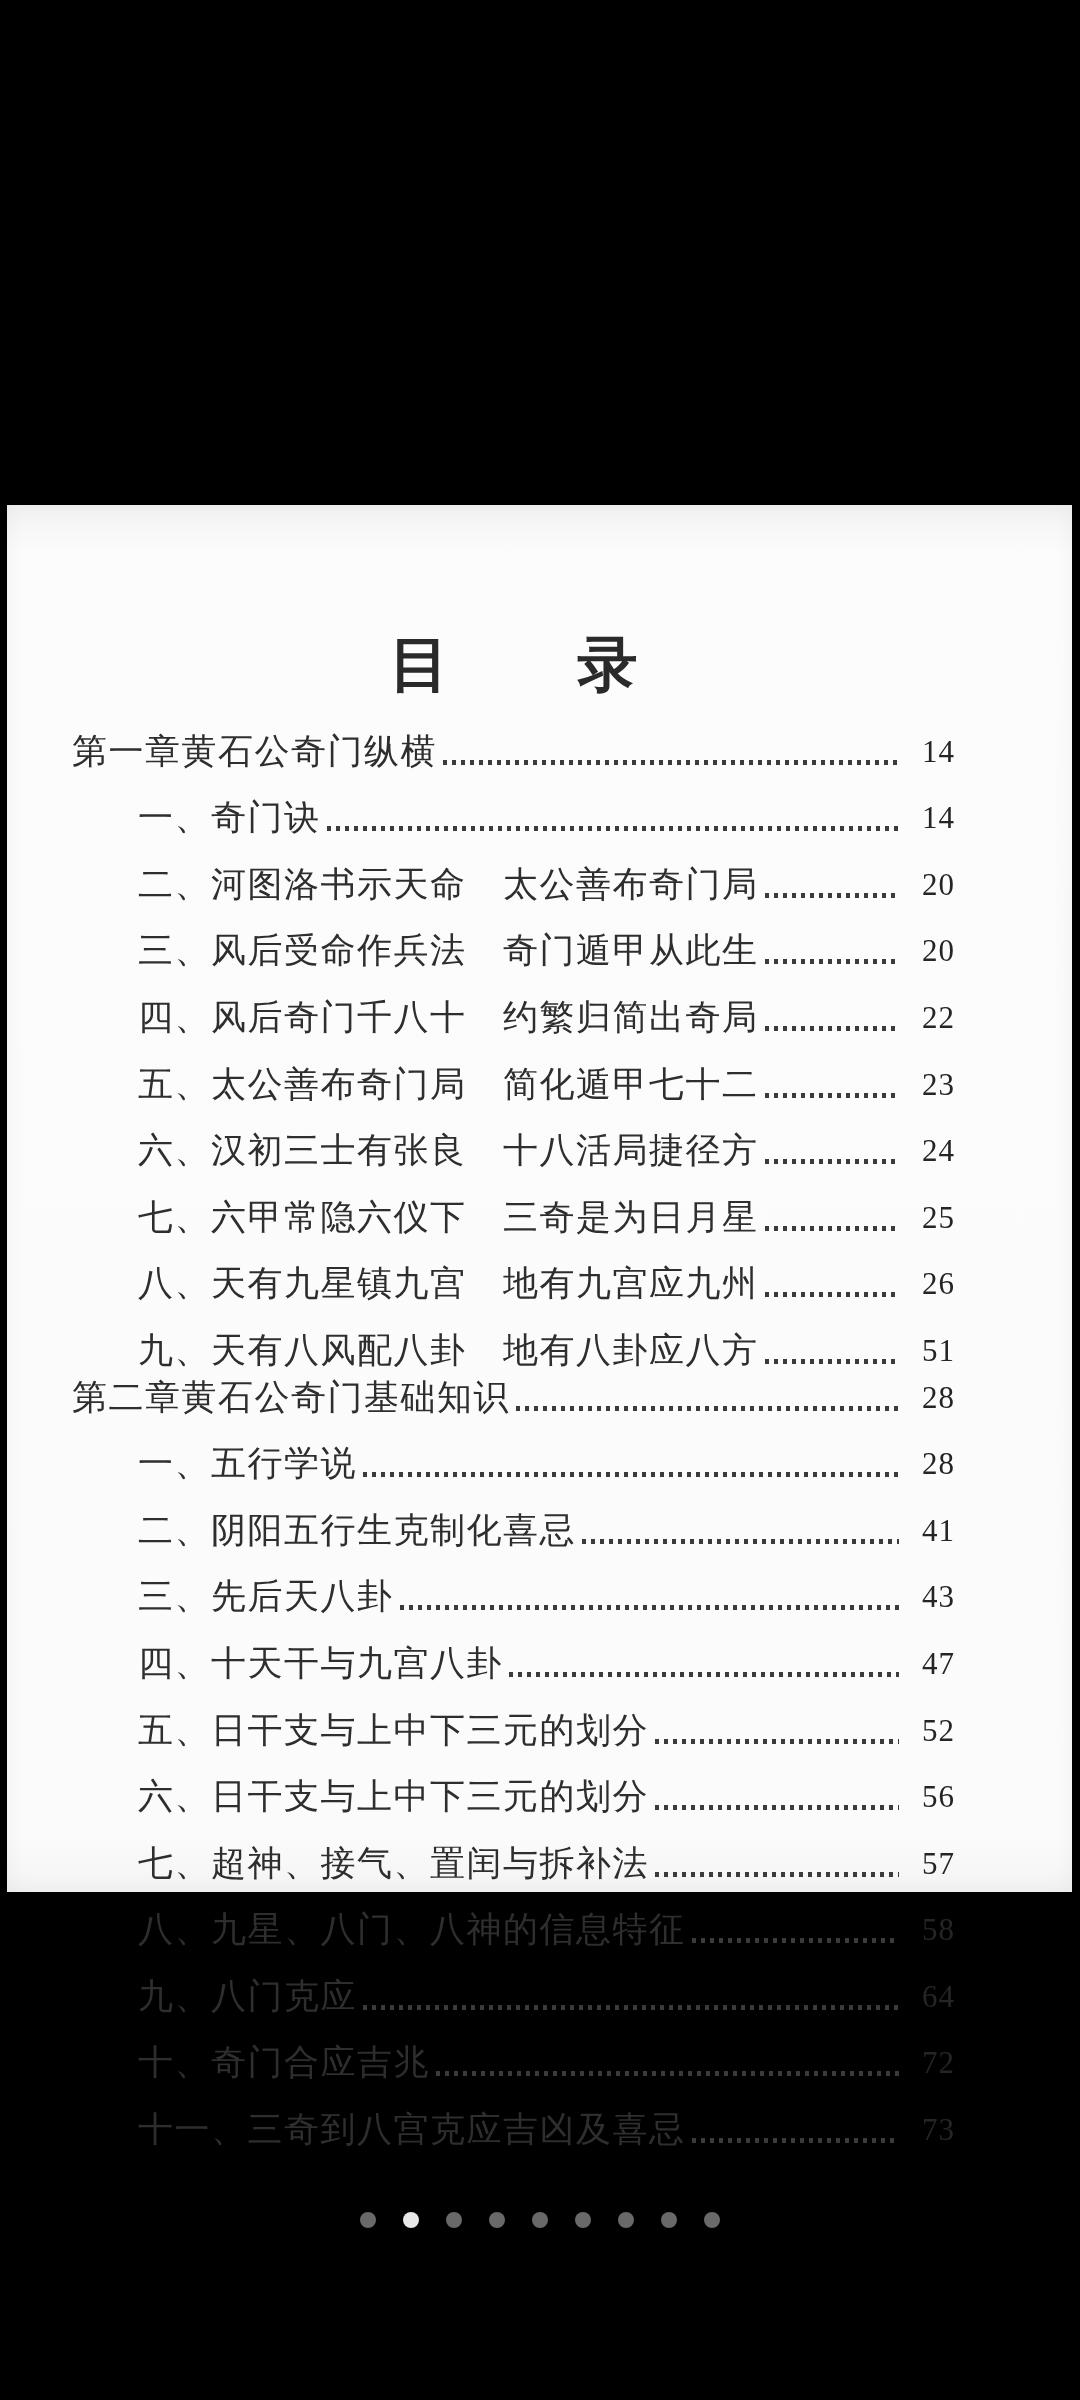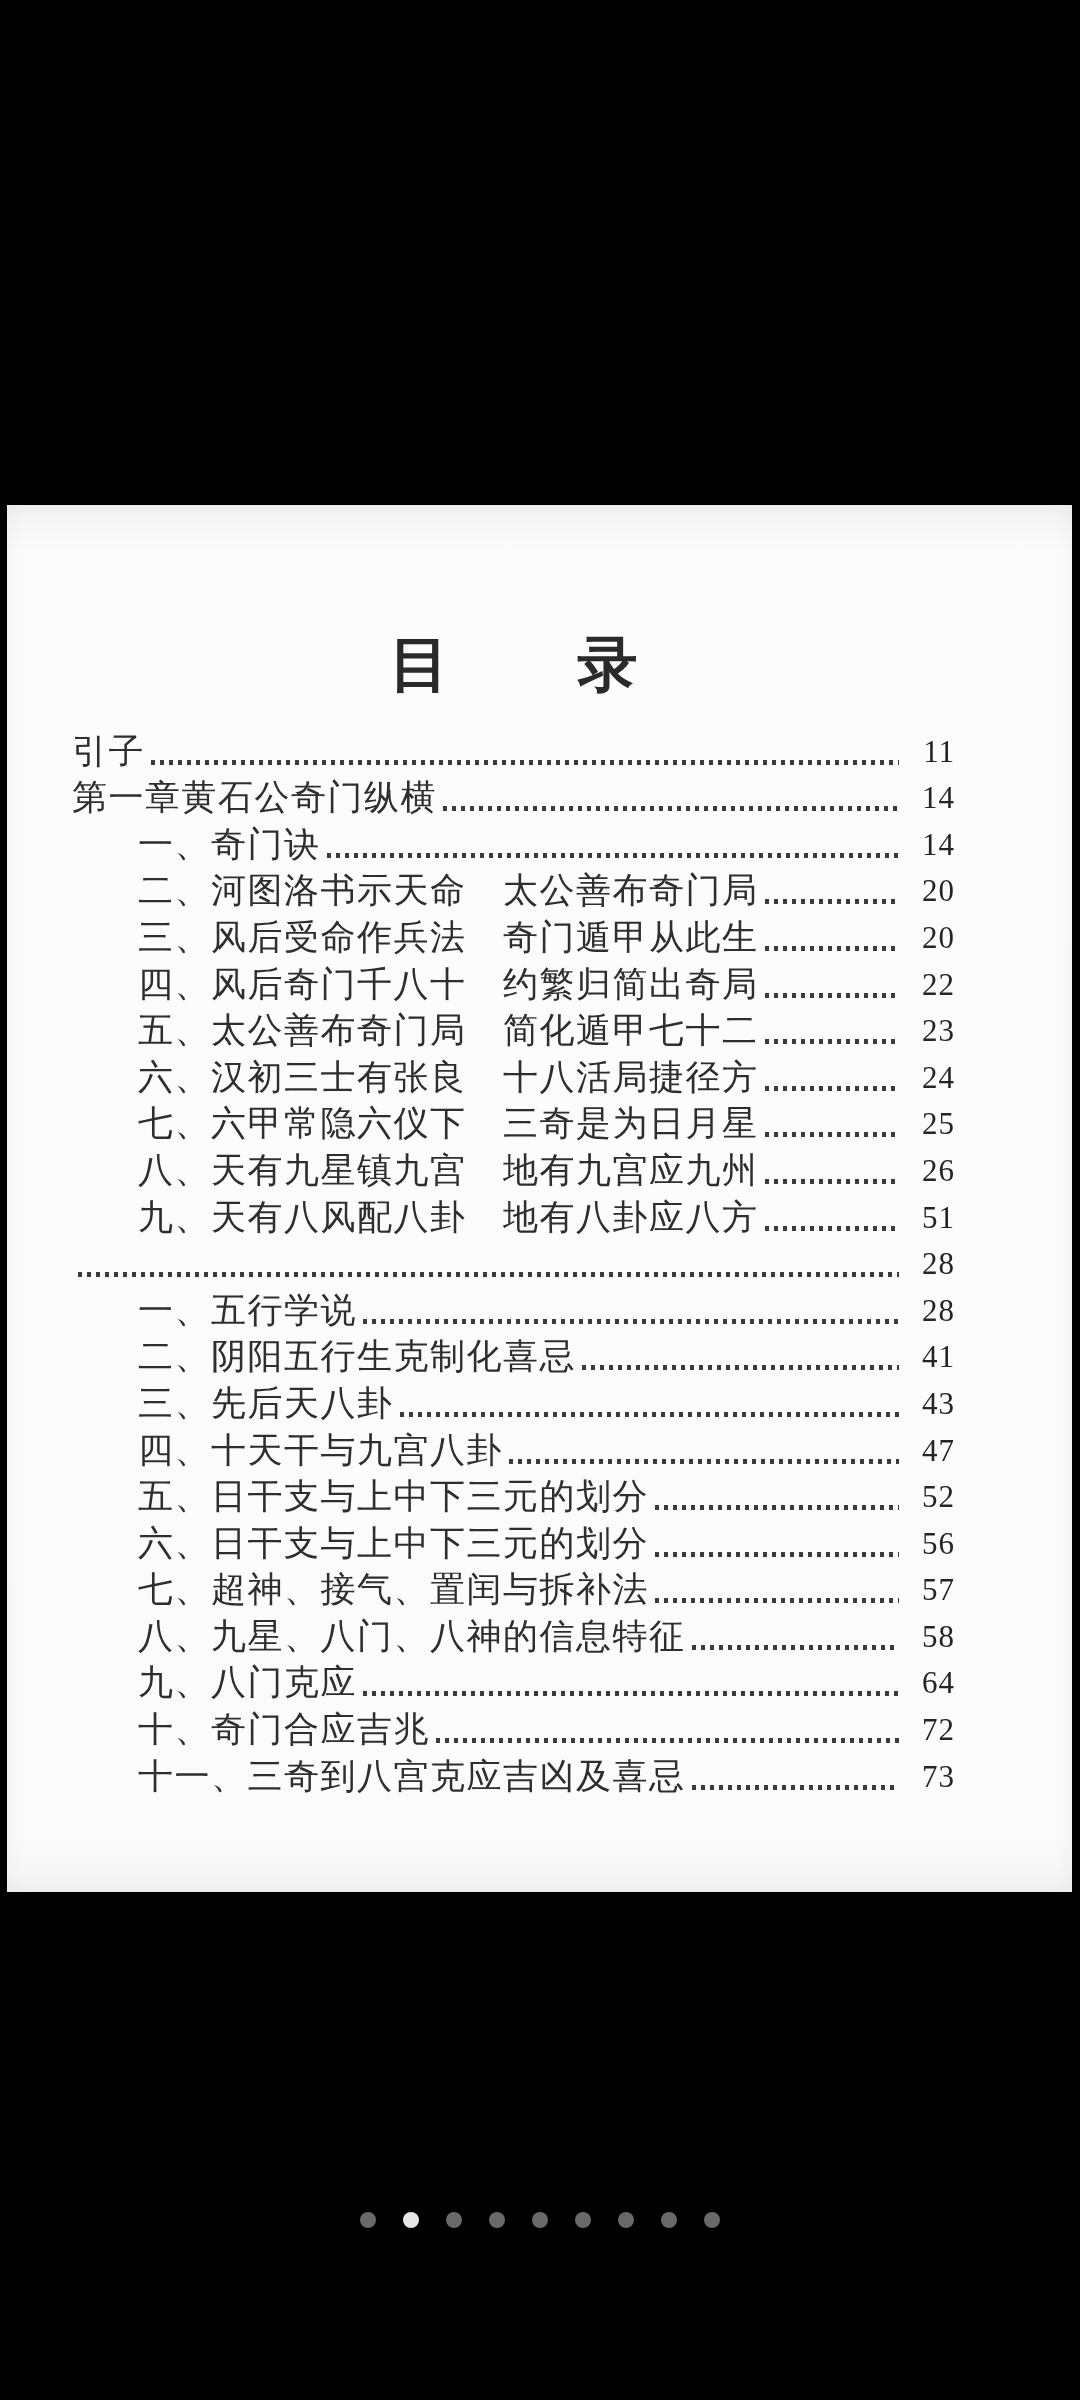--- a/index.html
+++ b/index.html
@@ -42,20 +42,21 @@
     margin-top: 33px;
   }
   .toc-row {
     display: flex;
     align-items: flex-end;
     height: 46.6px;
     overflow: hidden;
   }
   .toc-row.item {
     padding-left: 66px;
+    margin-top: 20px;
   }
   .toc-label {
     flex: 0 0 auto;
     font-size: 35px;
     line-height: 46px;
     letter-spacing: 1.5px;
     color: #2e2e2e;
     white-space: nowrap;
   }
   .leader {
@@ -95,75 +96,71 @@
 
 <div class="screen">
 
   <div class="page">
     <div class="toc-title">
       <span>目</span>
       <span>录</span>
     </div>
     <div class="toc">
         <div class="toc-row chapter">
-          <span class="toc-label">引子</span>
-          <span class="leader"></span>
-          <span class="pagenum">11</span>
+          <span class="toc-label">第一章黄石公奇门纵横</span>
+          <span class="leader"></span>
+          <span class="pagenum">14</span>
+        </div>
+        <div class="toc-row item">
+          <span class="toc-label">一、奇门诀</span>
+          <span class="leader"></span>
+          <span class="pagenum">14</span>
+        </div>
+        <div class="toc-row item">
+          <span class="toc-label">二、河图洛书示天命　太公善布奇门局</span>
+          <span class="leader"></span>
+          <span class="pagenum">20</span>
+        </div>
+        <div class="toc-row item">
+          <span class="toc-label">三、风后受命作兵法　奇门遁甲从此生</span>
+          <span class="leader"></span>
+          <span class="pagenum">20</span>
+        </div>
+        <div class="toc-row item">
+          <span class="toc-label">四、风后奇门千八十　约繁归简出奇局</span>
+          <span class="leader"></span>
+          <span class="pagenum">22</span>
+        </div>
+        <div class="toc-row item">
+          <span class="toc-label">五、太公善布奇门局　简化遁甲七十二</span>
+          <span class="leader"></span>
+          <span class="pagenum">23</span>
+        </div>
+        <div class="toc-row item">
+          <span class="toc-label">六、汉初三士有张良　十八活局捷径方</span>
+          <span class="leader"></span>
+          <span class="pagenum">24</span>
+        </div>
+        <div class="toc-row item">
+          <span class="toc-label">七、六甲常隐六仪下　三奇是为日月星</span>
+          <span class="leader"></span>
+          <span class="pagenum">25</span>
+        </div>
+        <div class="toc-row item">
+          <span class="toc-label">八、天有九星镇九宫　地有九宫应九州</span>
+          <span class="leader"></span>
+          <span class="pagenum">26</span>
+        </div>
+        <div class="toc-row item">
+          <span class="toc-label">九、天有八风配八卦　地有八卦应八方</span>
+          <span class="leader"></span>
+          <span class="pagenum">51</span>
         </div>
         <div class="toc-row chapter">
-          <span class="toc-label">第一章黄石公奇门纵横</span>
-          <span class="leader"></span>
-          <span class="pagenum">14</span>
-        </div>
-        <div class="toc-row item">
-          <span class="toc-label">一、奇门诀</span>
-          <span class="leader"></span>
-          <span class="pagenum">14</span>
-        </div>
-        <div class="toc-row item">
-          <span class="toc-label">二、河图洛书示天命　太公善布奇门局</span>
-          <span class="leader"></span>
-          <span class="pagenum">20</span>
-        </div>
-        <div class="toc-row item">
-          <span class="toc-label">三、风后受命作兵法　奇门遁甲从此生</span>
-          <span class="leader"></span>
-          <span class="pagenum">20</span>
-        </div>
-        <div class="toc-row item">
-          <span class="toc-label">四、风后奇门千八十　约繁归简出奇局</span>
-          <span class="leader"></span>
-          <span class="pagenum">22</span>
-        </div>
-        <div class="toc-row item">
-          <span class="toc-label">五、太公善布奇门局　简化遁甲七十二</span>
-          <span class="leader"></span>
-          <span class="pagenum">23</span>
-        </div>
-        <div class="toc-row item">
-          <span class="toc-label">六、汉初三士有张良　十八活局捷径方</span>
-          <span class="leader"></span>
-          <span class="pagenum">24</span>
-        </div>
-        <div class="toc-row item">
-          <span class="toc-label">七、六甲常隐六仪下　三奇是为日月星</span>
-          <span class="leader"></span>
-          <span class="pagenum">25</span>
-        </div>
-        <div class="toc-row item">
-          <span class="toc-label">八、天有九星镇九宫　地有九宫应九州</span>
-          <span class="leader"></span>
-          <span class="pagenum">26</span>
-        </div>
-        <div class="toc-row item">
-          <span class="toc-label">九、天有八风配八卦　地有八卦应八方</span>
-          <span class="leader"></span>
-          <span class="pagenum">51</span>
-        </div>
-        <div class="toc-row chapter">
+          <span class="toc-label">第二章黄石公奇门基础知识</span>
           <span class="leader"></span>
           <span class="pagenum">28</span>
         </div>
         <div class="toc-row item">
           <span class="toc-label">一、五行学说</span>
           <span class="leader"></span>
           <span class="pagenum">28</span>
         </div>
         <div class="toc-row item">
           <span class="toc-label">二、阴阳五行生克制化喜忌</span>

